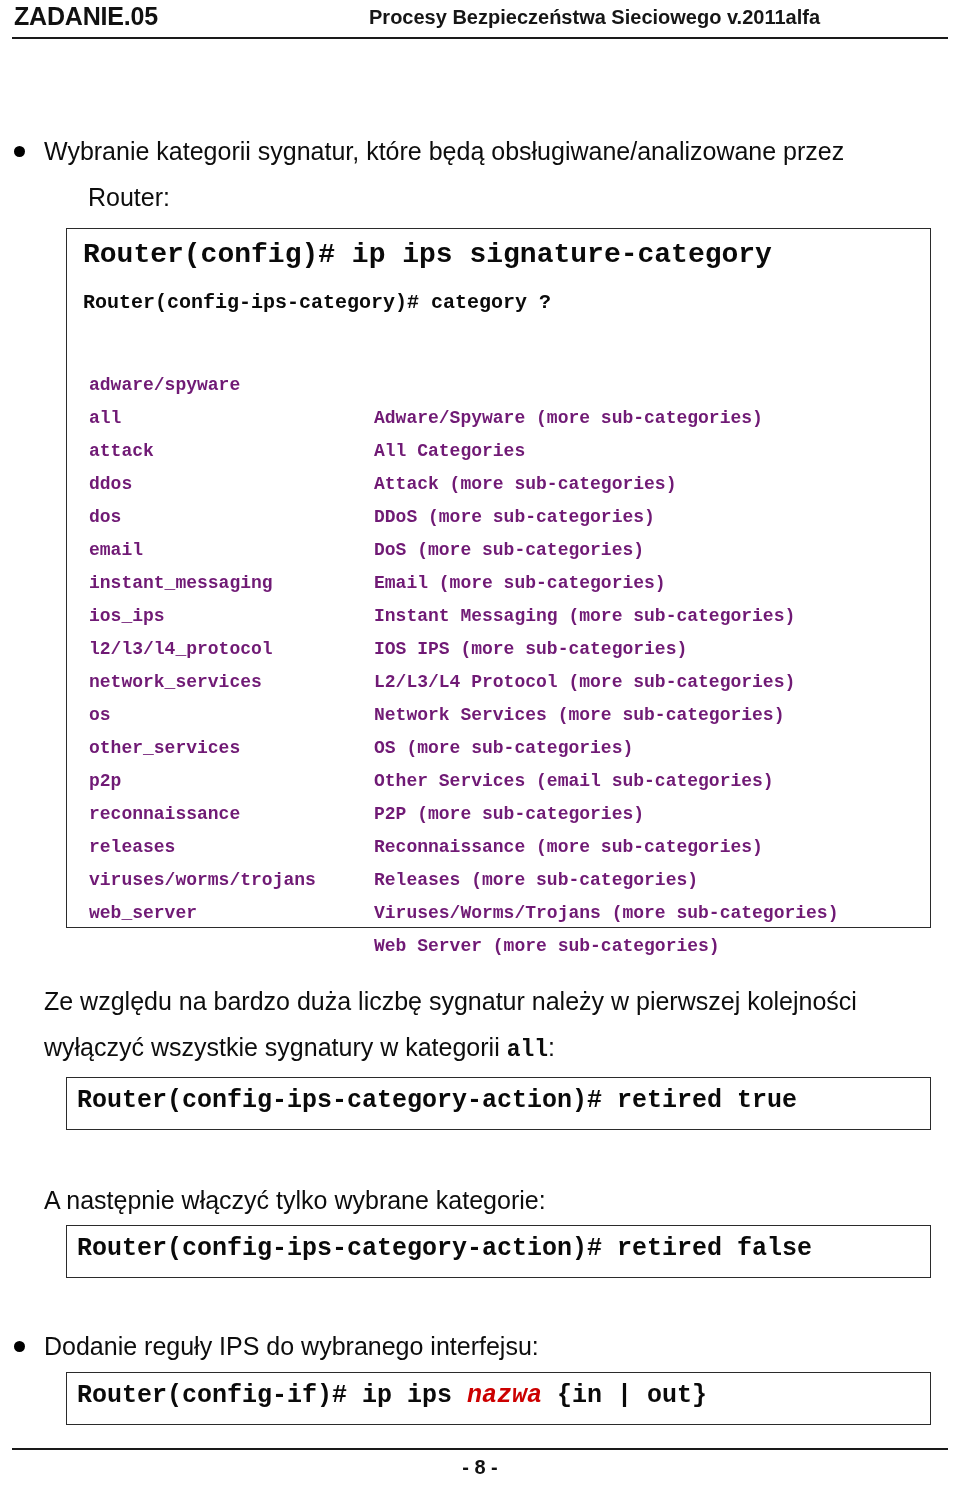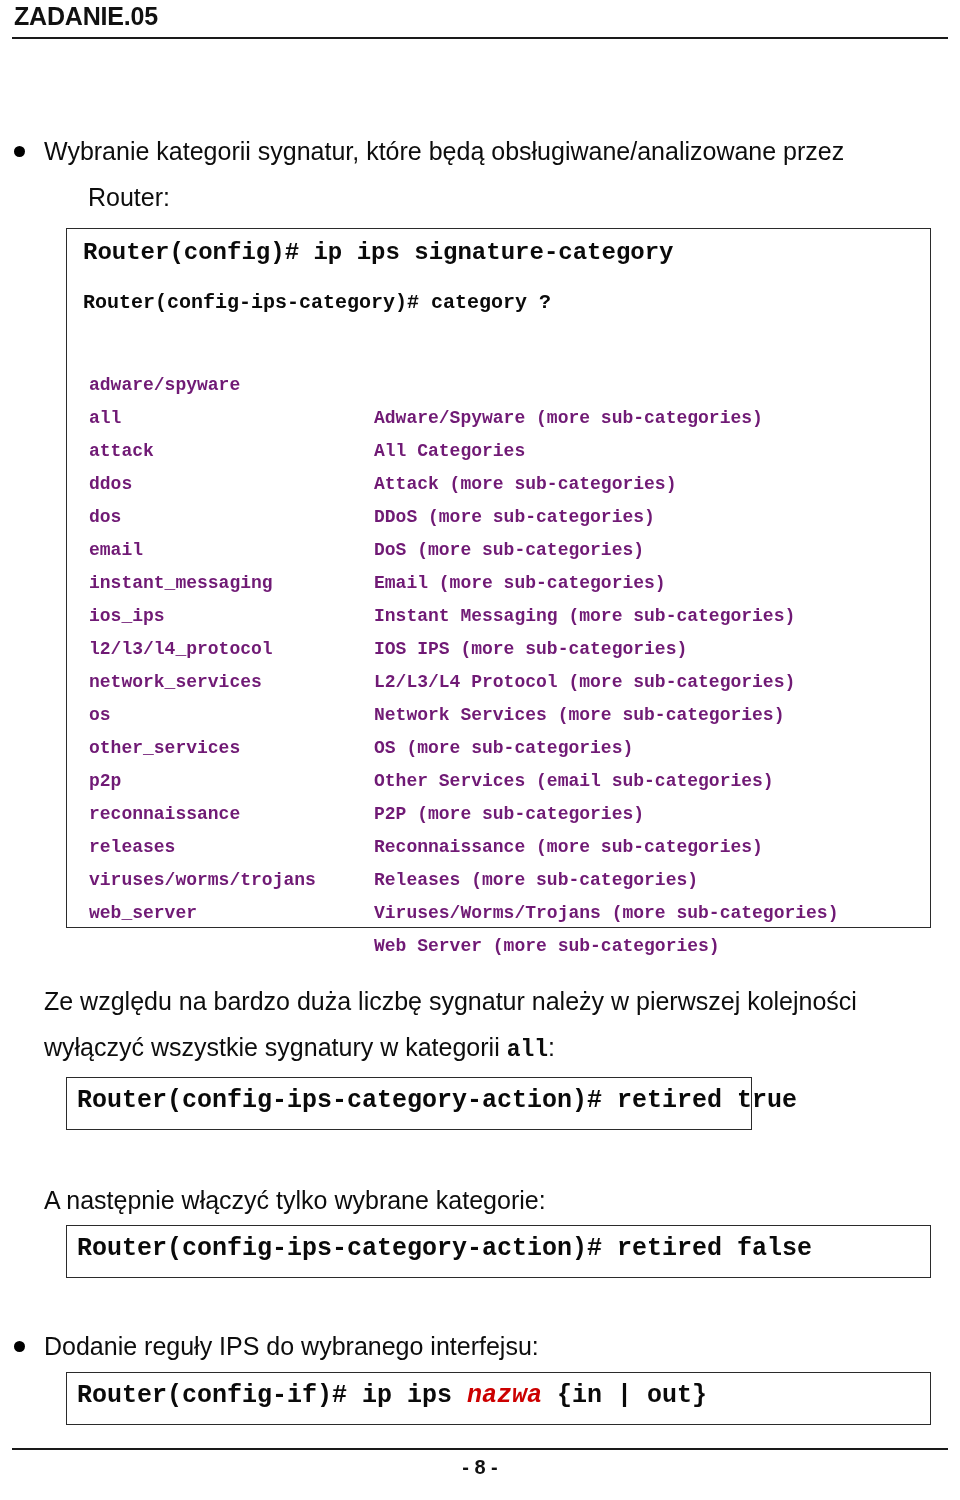--- a/index.html
+++ b/index.html
@@ -125,30 +125,31 @@
     font-size: 20px;
     font-weight: bold;
     color: #111111;
   }
 </style>
 </head>
 <body>
 
 <div class="page-header">
   <div class="hdr-left">ZADANIE.05</div>
+  <div class="hdr-right">Procesy Bezpieczeństwa Sieciowego  v.2011alfa</div>
   <div class="hdr-rule"></div>
 </div>
 
 <div class="bullet-dot" style="left:14px; top:146px;"></div>
 <div class="para" style="left:44px; top:128px; font-size:25px;">Wybranie kategorii sygnatur, które będą obsługiwane/analizowane przez</div>
 <div class="para" style="left:44px; top:174px; font-size:25px;margin-left:44px;">Router:</div>
 
 <div class="codebox" style="left:66px; top:228px; width:865px; height:700px;">
 
-  <div class="codeline" style="left:16px; top:10px; font-size:24px;">Router(config)# ip ips signature-category</div>
+  <div class="codeline" style="left:16px; top:10px; font-size:28px;">Router(config)# ip ips signature-category</div>
 
   <div class="codeline" style="left:16px; top:62px; font-size:20px;">Router(config-ips-category)# category ?</div>
 
   <div style="position:absolute; left:22px; top:107px; width:830px;">
 
     <div class="cat-row" style="top:0px;">
       <span class="cat-key">adware/spyware</span>
       <span class="cat-val">Adware/Spyware (more sub-categories)</span>
     </div>
     <div class="cat-row" style="top:33px;">
@@ -218,21 +219,21 @@
 
   </div>
 </div>
 
 <div class="para" style="left:44px; top:978px; font-size:25px;">Ze względu na bardzo duża liczbę sygnatur należy w pierwszej kolejności</div>
 
 <div class="para" style="left:44px; top:1024px; font-size:25px;">
   <span>wyłączyć wszystkie sygnatury w kategorii </span><span class="mono-inline">all</span><span>:</span>
 </div>
 
-<div class="codebox" style="left:66px; top:1077px; width:686px; height:53px;">
+<div class="codebox" style="left:66px; top:1077px; width:865px; height:53px;">
   <div class="codeline" style="left:10px; top:8px; font-size:25px;">Router(config-ips-category-action)# retired true</div>
 </div>
 
 <div class="para" style="left:44px; top:1177px; font-size:25px;">A następnie włączyć tylko wybrane kategorie:</div>
 
 <div class="codebox" style="left:66px; top:1225px; width:865px; height:53px;">
   <div class="codeline" style="left:10px; top:8px; font-size:25px;">Router(config-ips-category-action)# retired false</div>
 </div>
 
 <div class="bullet-dot" style="left:14px; top:1341px;"></div>

